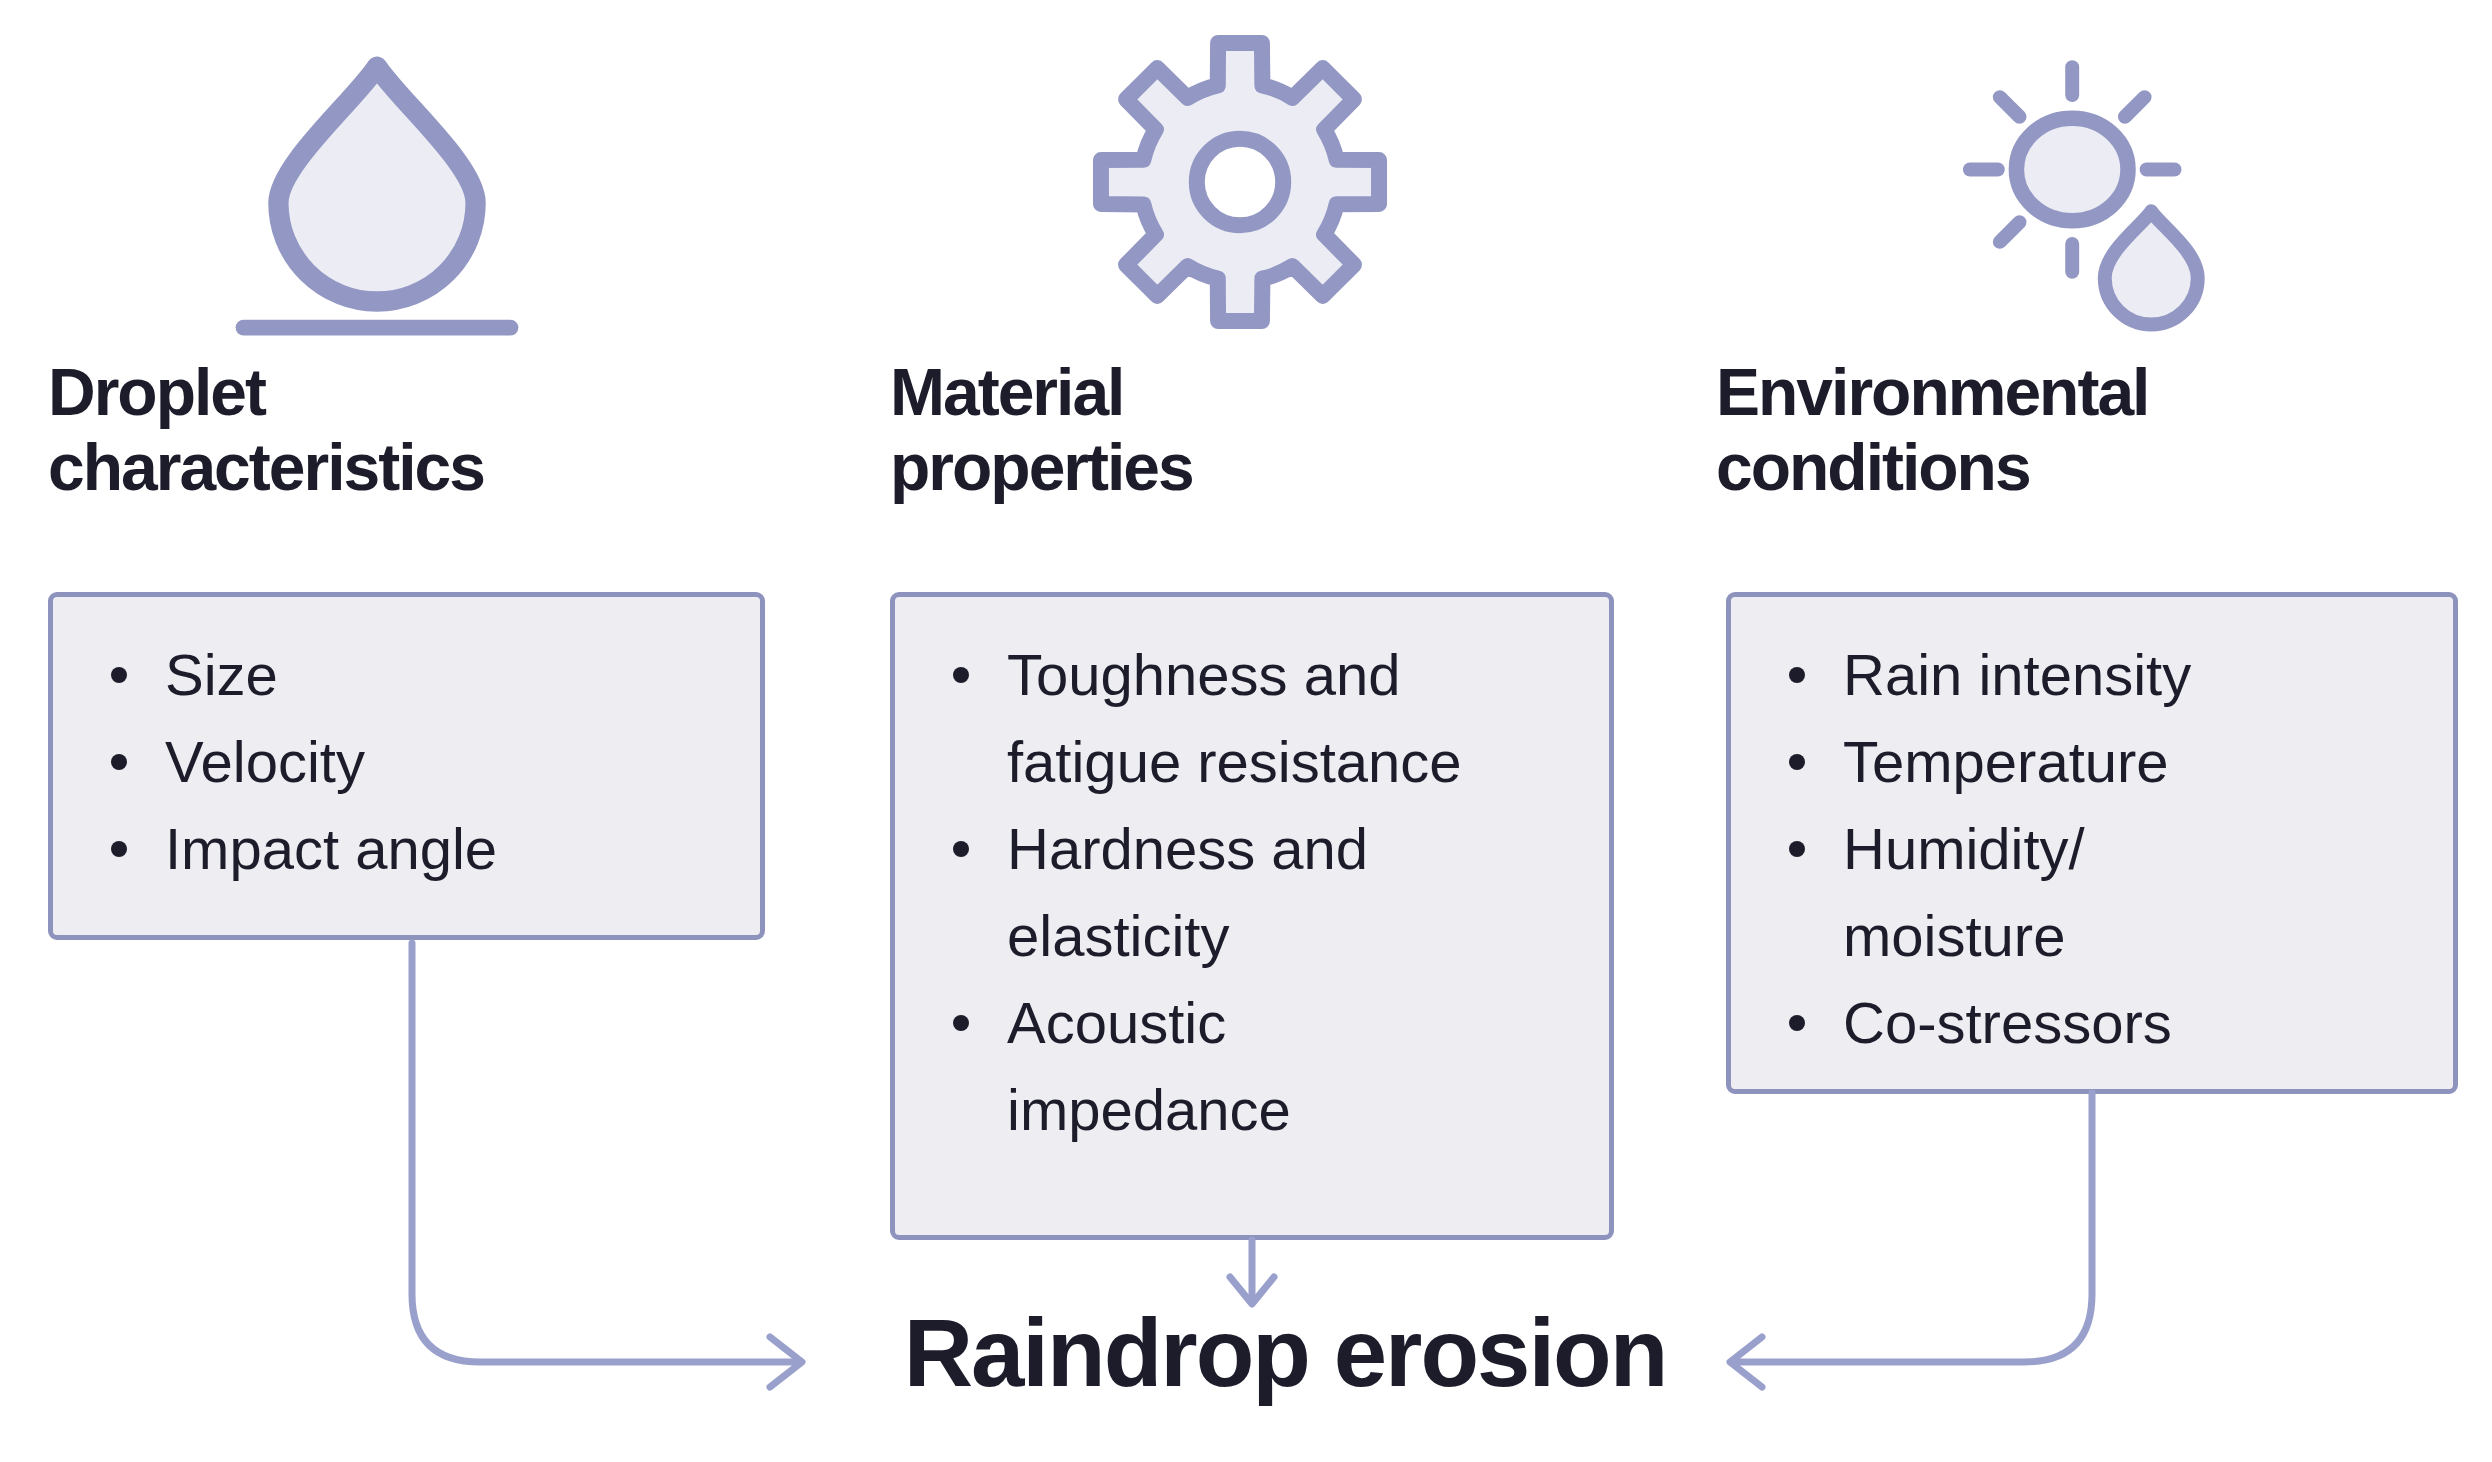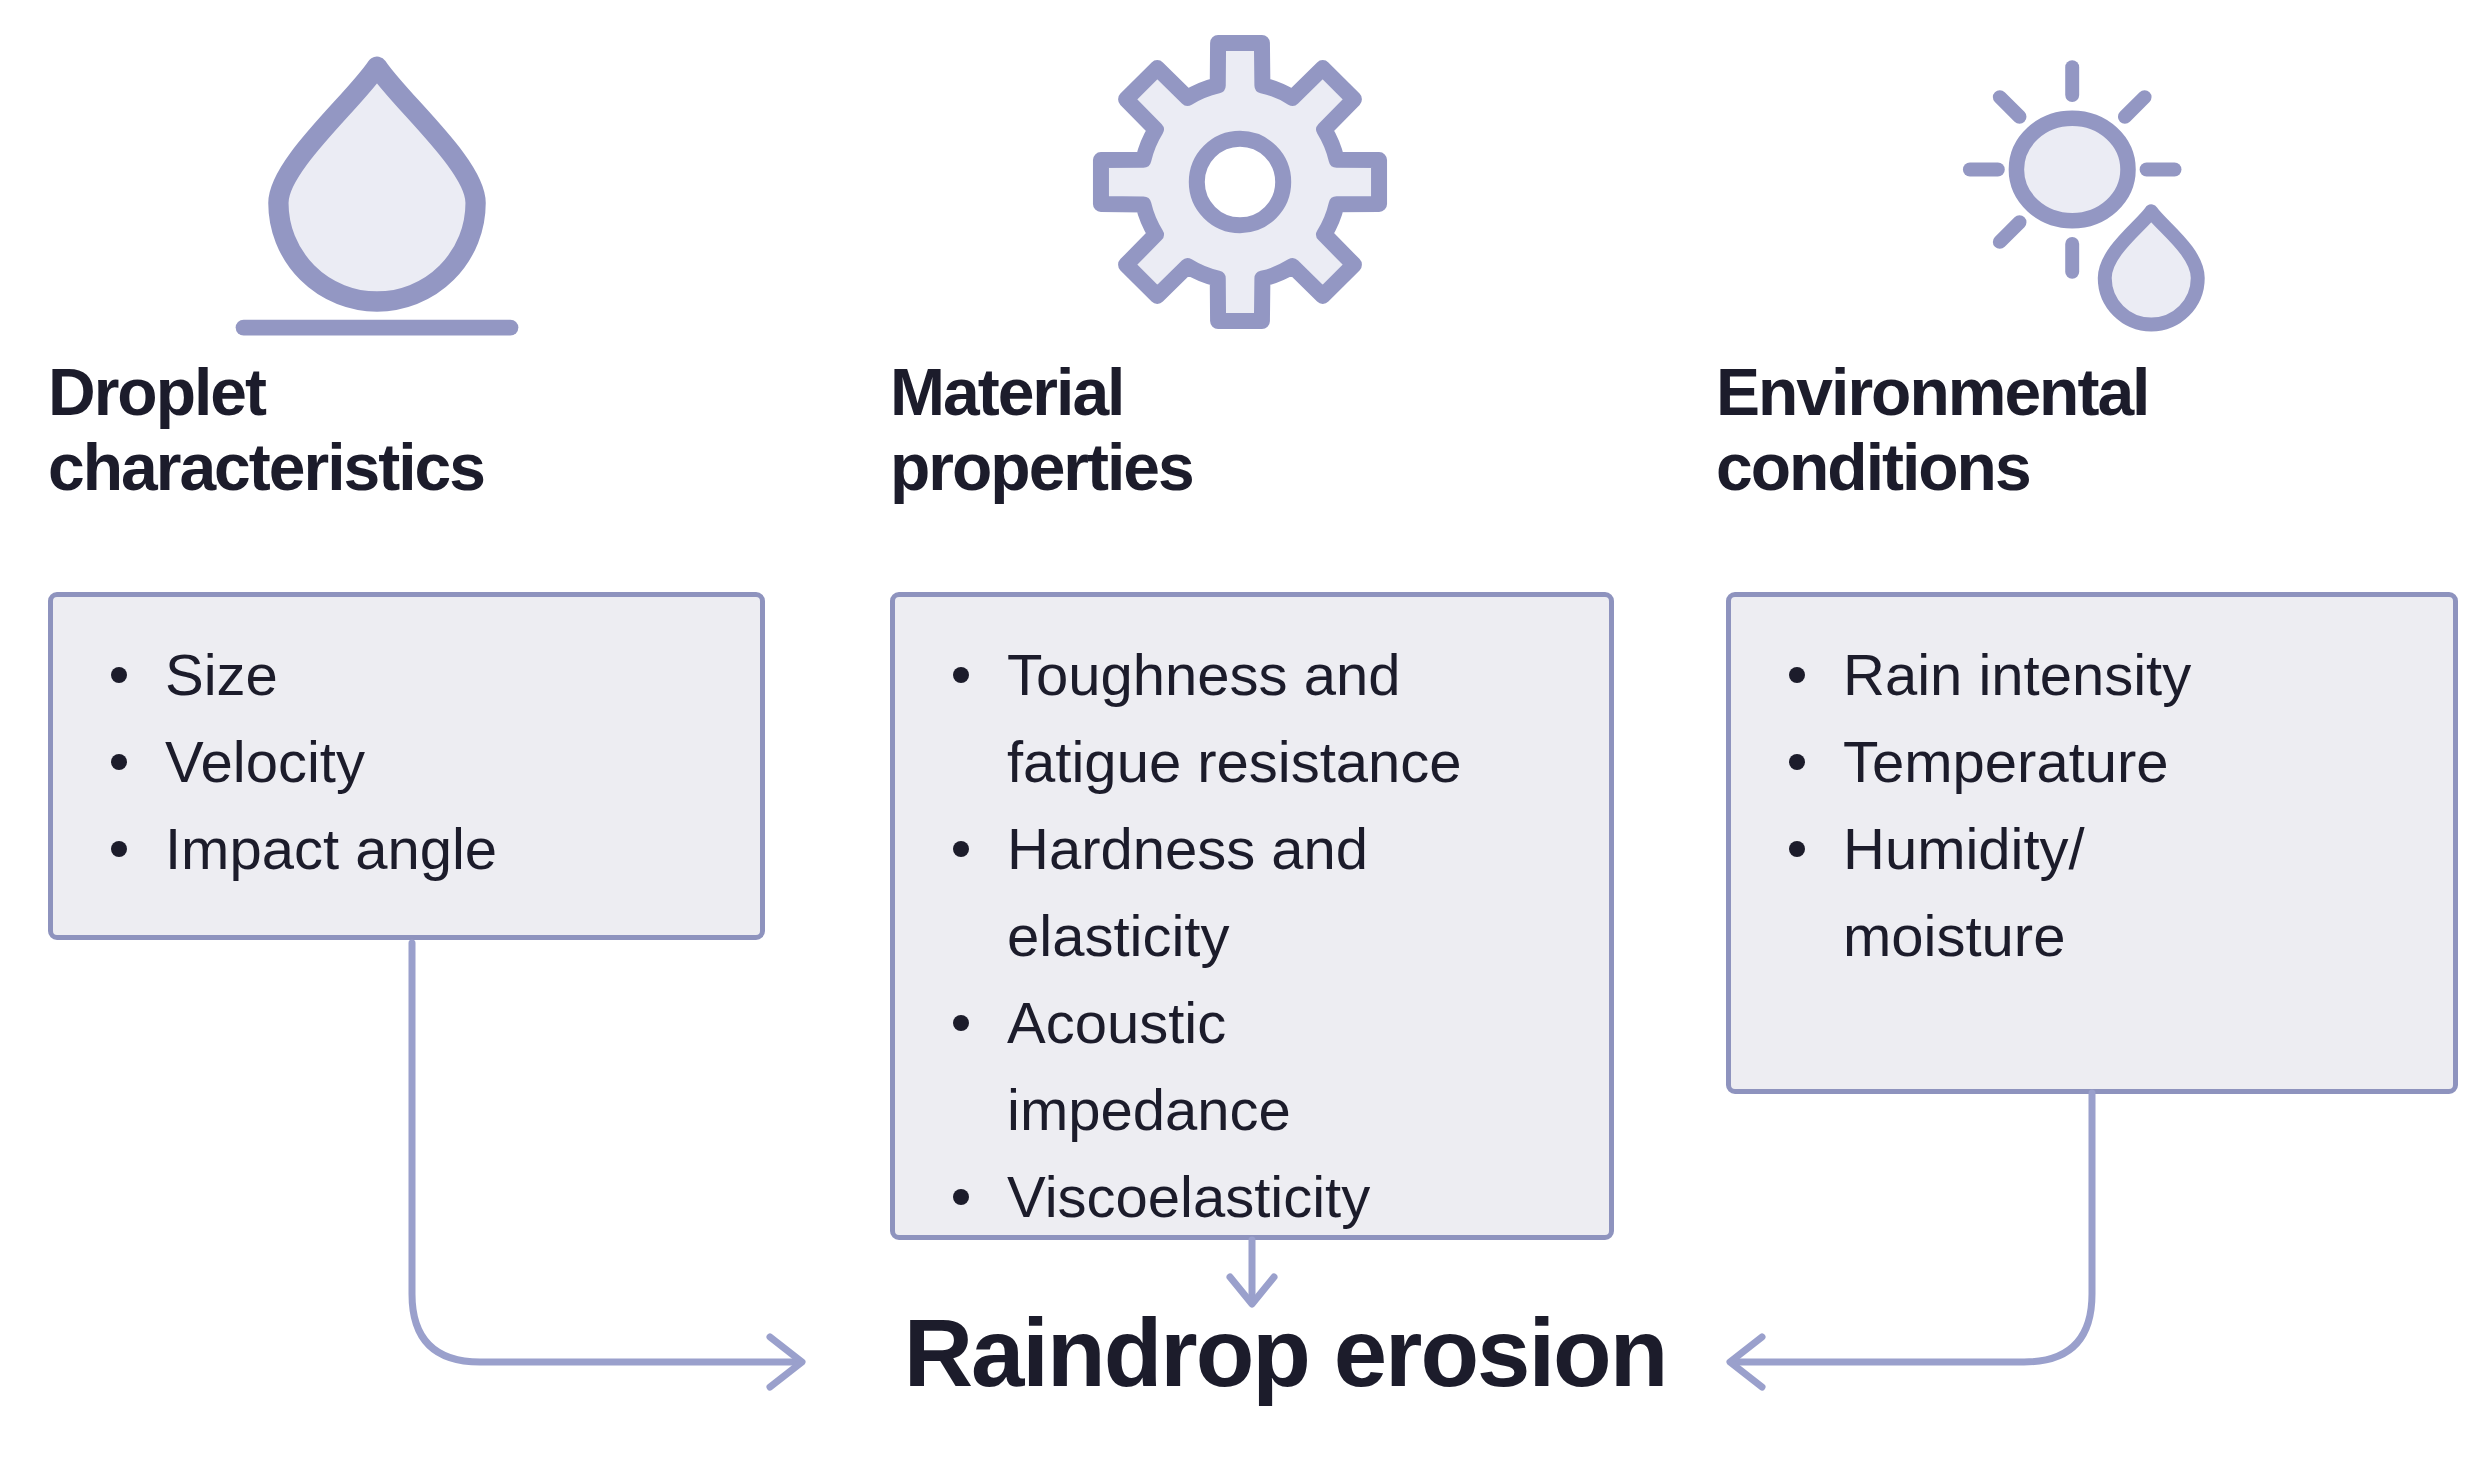--- a/index.html
+++ b/index.html
@@ -150,21 +150,20 @@
   <h2 class="col-heading" style="left:890px;width:724px;">Material
 properties</h2>
   <div class="factor-box" style="left:890px;width:724px;height:648px;">
     <ul class="factor-list">
       <li>Toughness and
 fatigue resistance</li>
       <li>Hardness and
 elasticity</li>
       <li>Acoustic
 impedance</li>
-      <li>Viscoelasticity</li>
     </ul>
   </div>
 
   <div class="icon-wrap" style="left:1942px;top:30px;">
     <svg width="310" height="310" viewBox="0 0 200 200" aria-hidden="true">
       <line class="sun-ray" x1="84" y1="42" x2="84" y2="24"></line>
       <line class="sun-ray" x1="118" y1="56" x2="130.7" y2="43.3"></line>
       <line class="sun-ray" x1="132" y1="90" x2="150" y2="90"></line>
       <line class="sun-ray" x1="84" y1="138" x2="84" y2="156"></line>
       <line class="sun-ray" x1="50" y1="124" x2="37.3" y2="136.7"></line>
@@ -175,20 +174,21 @@
     </svg>
   </div>
   <h2 class="col-heading" style="left:1716px;width:732px;">Environmental
 conditions</h2>
   <div class="factor-box" style="left:1726px;width:732px;height:502px;">
     <ul class="factor-list">
       <li>Rain intensity</li>
       <li>Temperature</li>
       <li>Humidity/
 moisture</li>
+      <li>Co-stressors</li>
     </ul>
   </div>
 
   <svg class="arrow-layer" viewBox="0 0 2492 1462">
     <path class="arrow-path" d="M412 943 L412 1294 Q412 1362 480 1362 L796 1362"></path>
     <path class="arrow-path" d="M770 1337 L802 1362 L770 1387"></path>
     <path class="arrow-path" d="M1252 1240 L1252 1300"></path>
     <path class="arrow-path" d="M1230 1277 L1252 1304 L1274 1277"></path>
     <path class="arrow-path" d="M2092 1093 L2092 1294 Q2092 1362 2024 1362 L1736 1362"></path>
     <path class="arrow-path" d="M1762 1337 L1730 1362 L1762 1387"></path>

